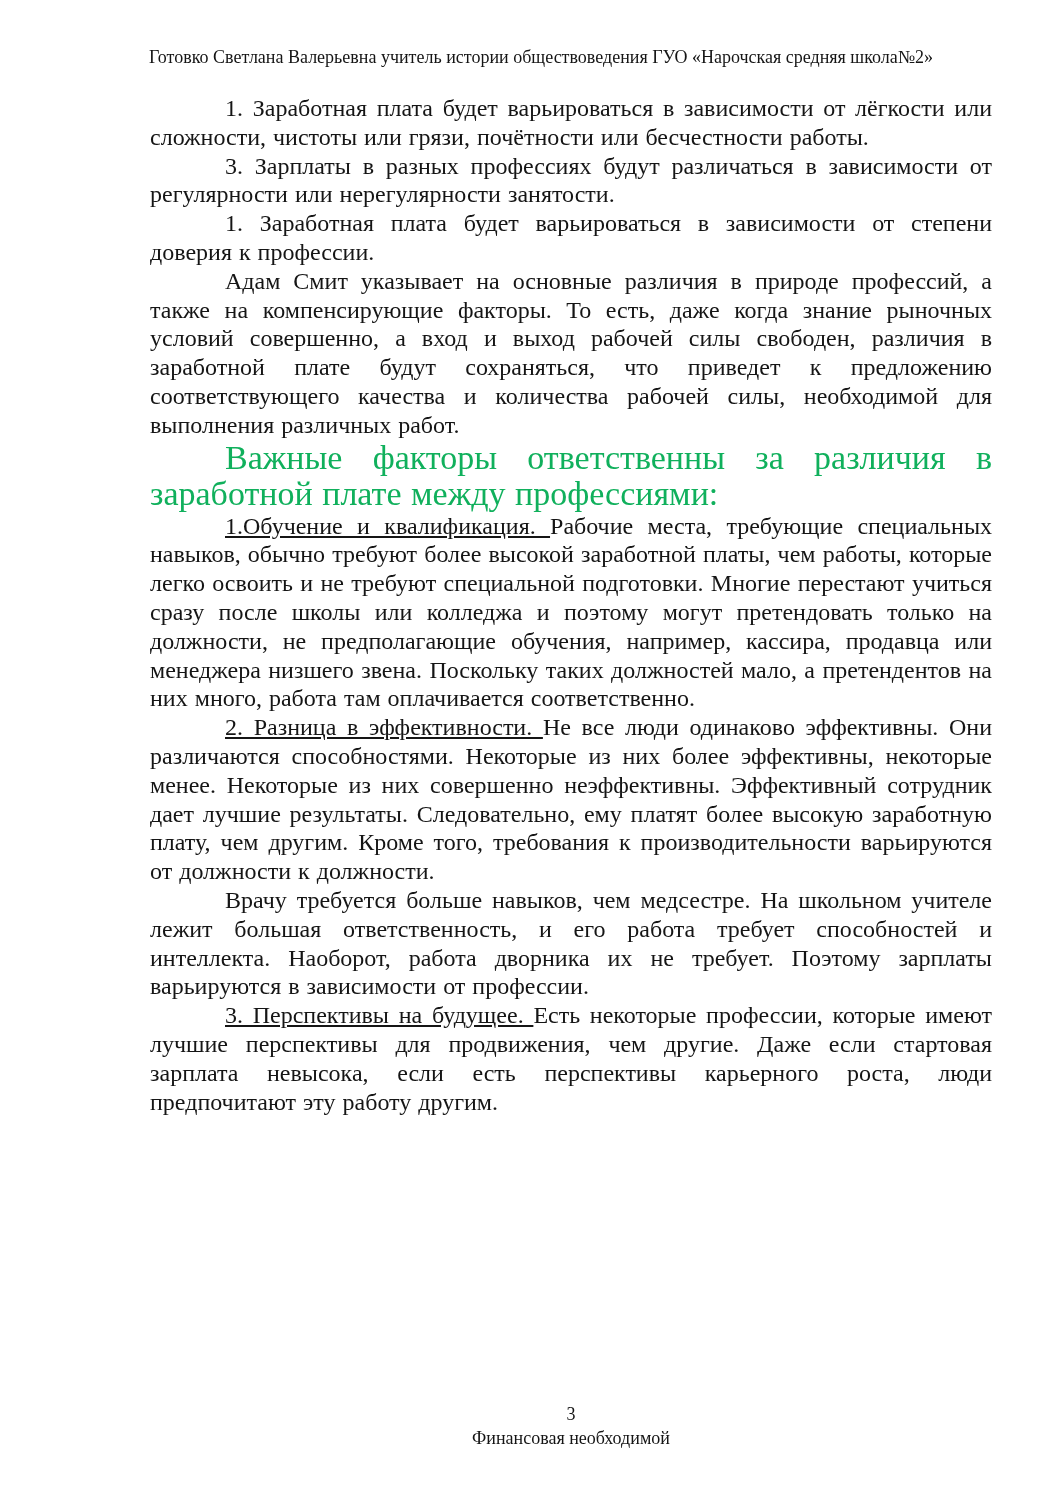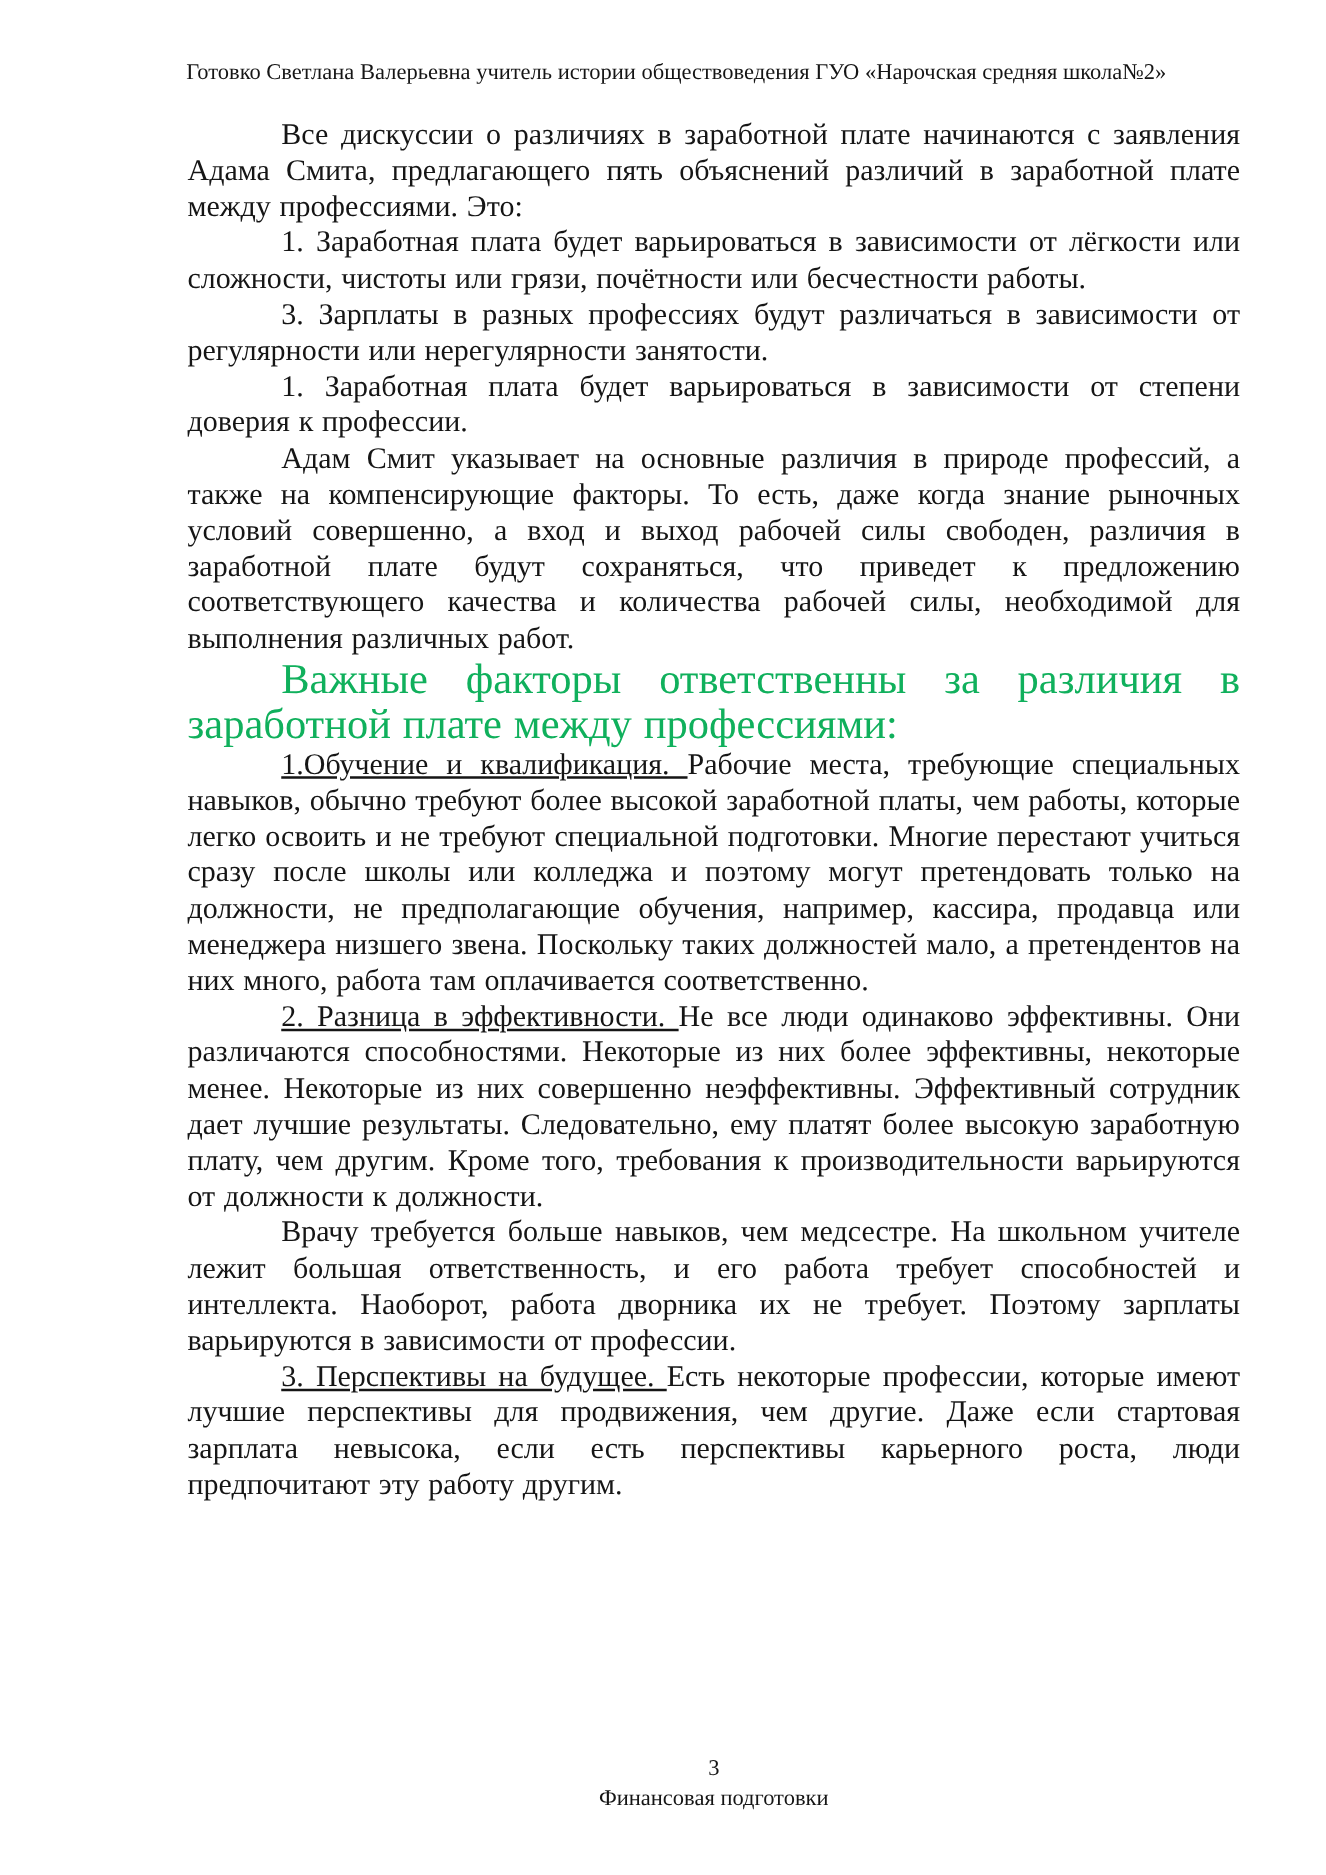--- a/index.html
+++ b/index.html
@@ -59,32 +59,31 @@
 </head>
 <body>
 
 <div class="page">
 
   <div class="header">
     <span>Готовко Светлана Валерьевна учитель истории обществоведения ГУО «Нарочская средняя школа№2»</span>
   </div>
 
   <div class="content">
-    <p class="para"><span class="lead"></span><span>Все дискуссии о различиях в заработной плате начинаются с заявления Адама Смита, предлагающего пять объяснений различий в заработной плате между профессиями. Это:</span></p>
     <p class="para"><span class="lead"></span><span>1. Заработная плата будет варьироваться в зависимости от лёгкости или сложности, чистоты или грязи, почётности или бесчестности работы.</span></p>
     <p class="para"><span class="lead"></span><span>3. Зарплаты в разных профессиях будут различаться в зависимости от регулярности или нерегулярности занятости.</span></p>
     <p class="para"><span class="lead"></span><span>1. Заработная плата будет варьироваться в зависимости от степени доверия к профессии.</span></p>
     <p class="para"><span class="lead"></span><span>Адам Смит указывает на основные различия в природе профессий, а также на компенсирующие факторы. То есть, даже когда знание рыночных условий совершенно, а вход и выход рабочей силы свободен, различия в заработной плате будут сохраняться, что приведет к предложению соответствующего качества и количества рабочей силы, необходимой для выполнения различных работ.</span></p>
 
     <p class="heading">Важные факторы ответственны за различия в заработной плате между профессиями:</p>
 
     <p class="para"><span class="lead">1.Обучение и квалификация. </span><span>Рабочие места, требующие специальных навыков, обычно требуют более высокой заработной платы, чем работы, которые легко освоить и не требуют специальной подготовки. Многие перестают учиться сразу после школы или колледжа и поэтому могут претендовать только на должности, не предполагающие обучения, например, кассира, продавца или менеджера низшего звена. Поскольку таких должностей мало, а претендентов на них много, работа там оплачивается соответственно.</span></p>
     <p class="para"><span class="lead">2. Разница в эффективности. </span><span>Не все люди одинаково эффективны. Они различаются способностями. Некоторые из них более эффективны, некоторые менее. Некоторые из них совершенно неэффективны. Эффективный сотрудник дает лучшие результаты. Следовательно, ему платят более высокую заработную плату, чем другим. Кроме того, требования к производительности варьируются от должности к должности.</span></p>
     <p class="para"><span class="lead"></span><span>Врачу требуется больше навыков, чем медсестре. На школьном учителе лежит большая ответственность, и его работа требует способностей и интеллекта. Наоборот, работа дворника их не требует. Поэтому зарплаты варьируются в зависимости от профессии.</span></p>
     <p class="para"><span class="lead">3. Перспективы на будущее. </span><span>Есть некоторые профессии, которые имеют лучшие перспективы для продвижения, чем другие. Даже если стартовая зарплата невысока, если есть перспективы карьерного роста, люди предпочитают эту работу другим.</span></p>
   </div>
 
   <div class="footer">
     <div>3</div>
-    <div>Финансовая подготовки</div>
+    <div>Финансовая необходимой</div>
   </div>
 
 </div>
 
 </body></html>

